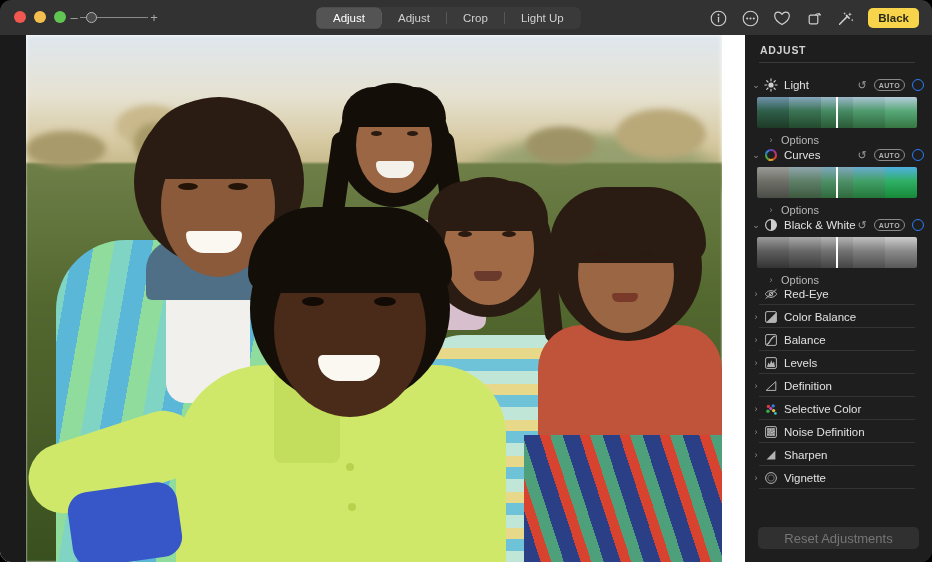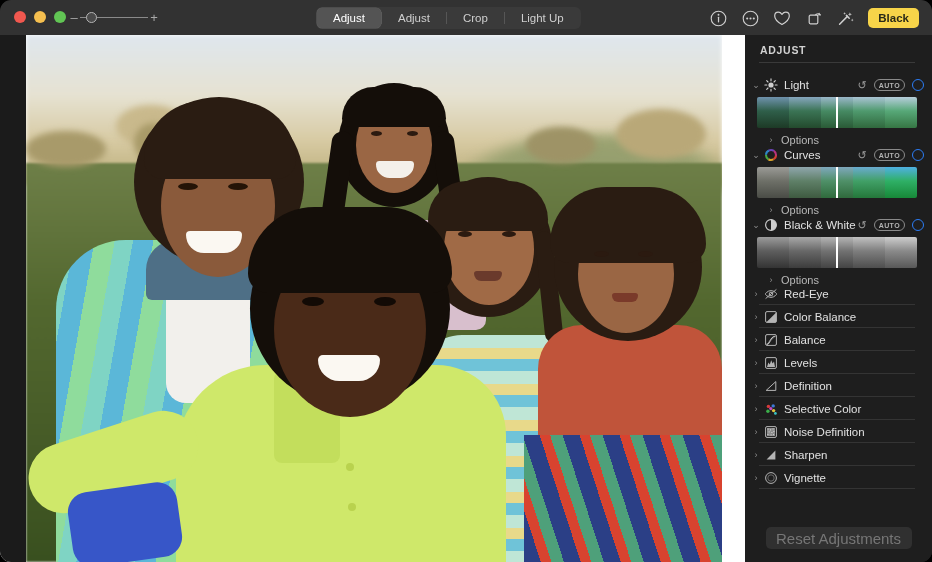--- a/index.html
+++ b/index.html
@@ -90,22 +90,22 @@
   .strip .marker{position:absolute;top:0;width:2px;height:31px;background:#fff;}
 
   .optrow{position:absolute;left:0;width:187px;height:18px;display:flex;align-items:center;}
   .optchev{width:12px;text-align:center;color:#8e8e8e;font-size:9px;margin-left:20px;}
   .optlabel{color:#b9b9b9;font-size:11px;margin-left:4px;}
 
   .listrow{position:absolute;left:0;width:187px;height:23px;display:flex;align-items:center;}
   .listrow .rule{position:absolute;left:14px;bottom:0;width:156px;height:1px;background:#343434;}
 
   .resetwrap{position:absolute;left:0;bottom:13px;width:187px;display:flex;justify-content:center;}
-  .resetbtn{width:146px;height:22px;background:#303030;border-radius:5px;
-            color:#767676;font-size:15px;display:flex;align-items:center;justify-content:center;
+  .resetbtn{width:161px;height:22px;background:#303030;border-radius:5px;
+            color:#767676;font-size:13px;display:flex;align-items:center;justify-content:center;
             cursor:default;}
   svg{display:block;}
 </style>
 </head>
 <body>
 
 <div class="window">
 
   <div class="titlebar">
 

